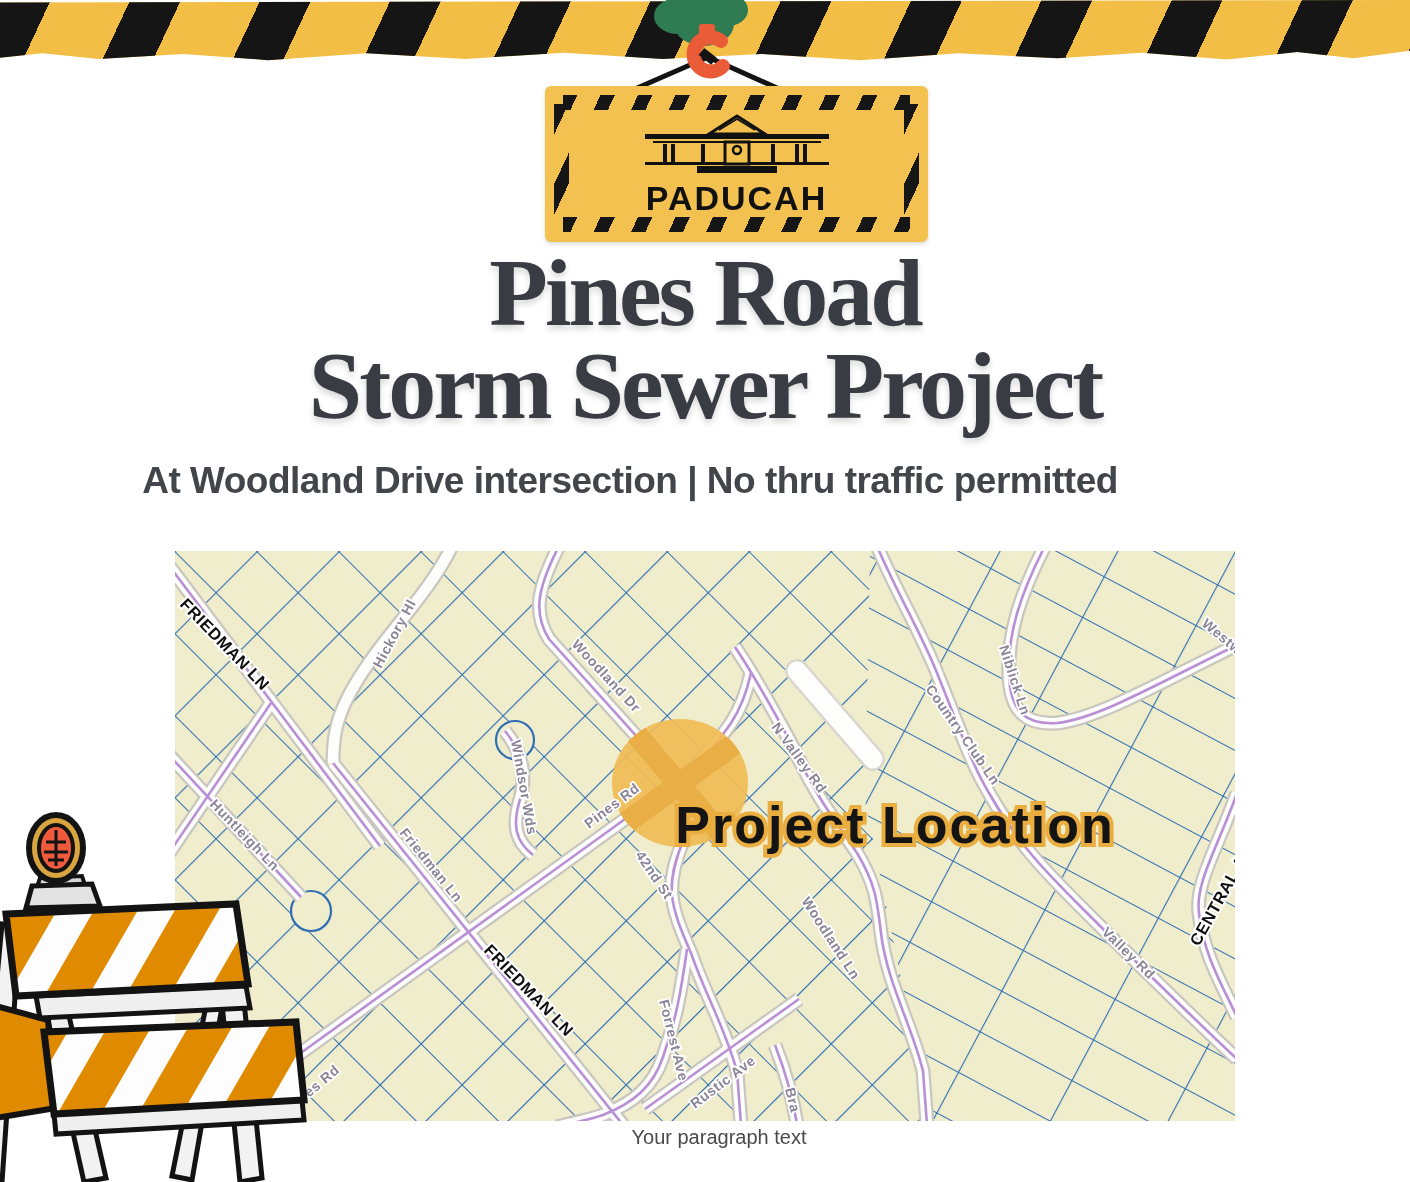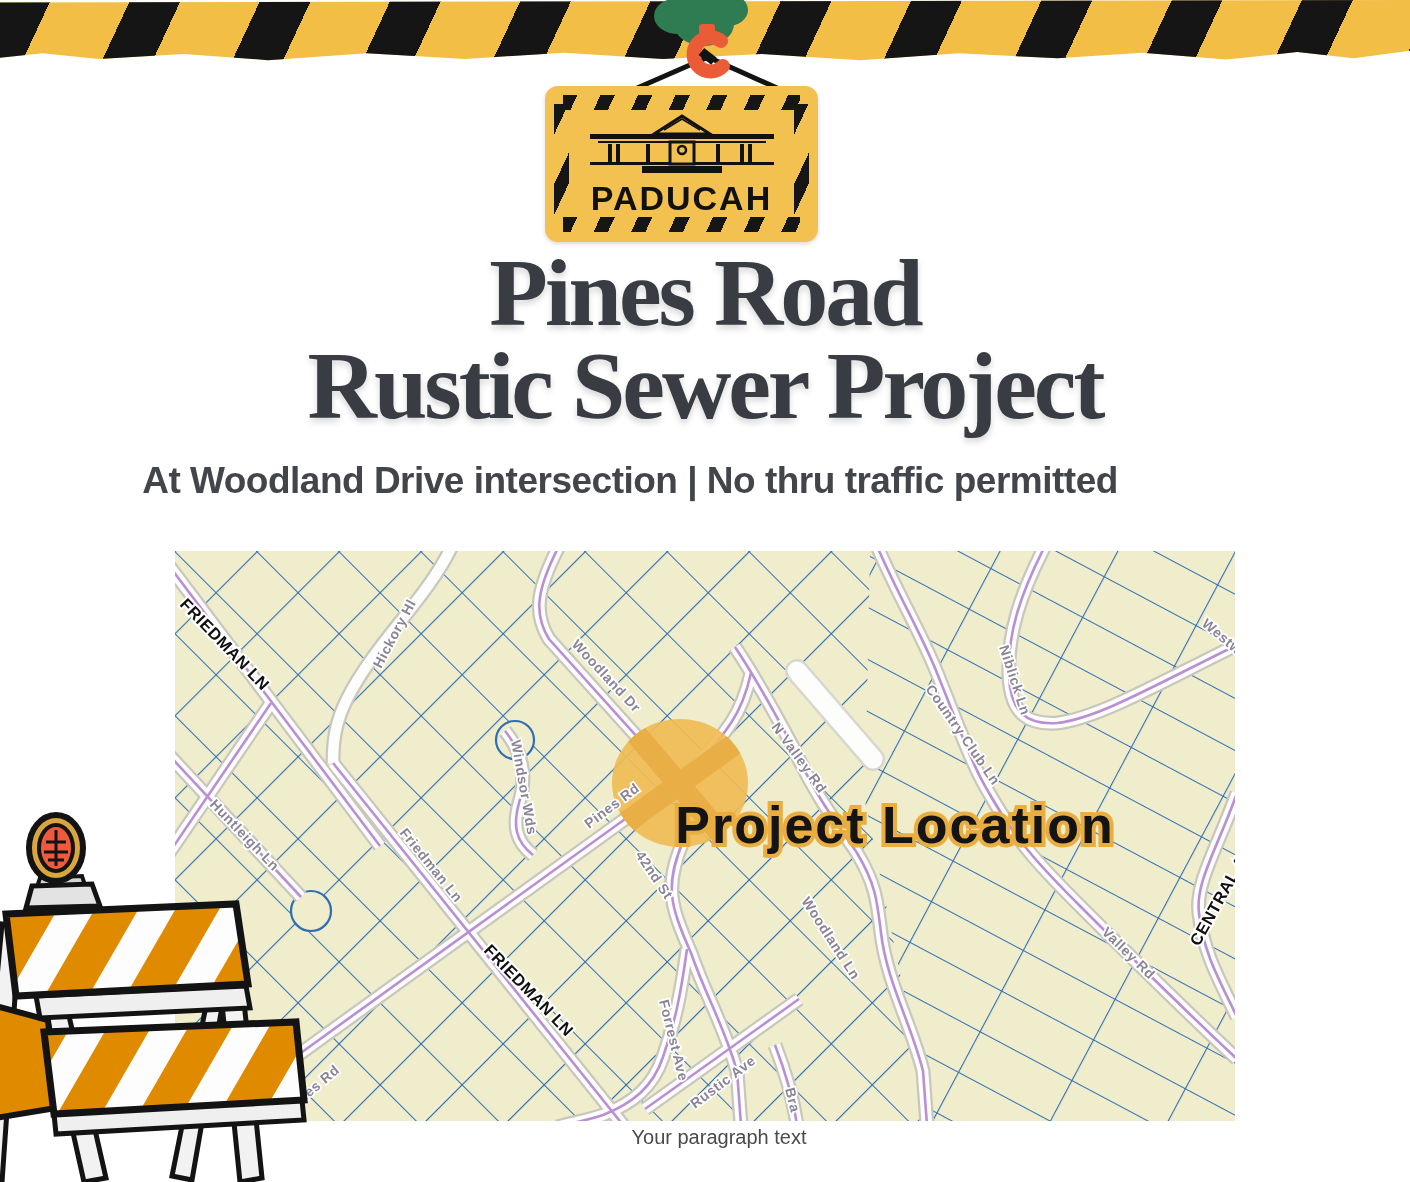--- a/index.html
+++ b/index.html
@@ -9,22 +9,22 @@
   
   .tape{position:absolute;left:0;top:0;width:1410px;height:62px;z-index:4;
     background:repeating-linear-gradient(115deg,#151515 0 46px,transparent 46px 118px),#F2BE45;
     clip-path:polygon(0 4%,100% 0,100% 82%,96% 94%,92% 84%,87% 96%,81% 85%,75% 94%,68% 86%,
       61% 97%,54% 87%,47% 95%,40% 85%,33% 95%,26% 86%,19% 97%,13% 87%,7% 95%,3% 86%,0 93%);}
 
   
   .crane{position:absolute;left:600px;top:0;width:212px;height:96px;z-index:5;}
 
   
-  .sign{position:absolute;left:545px;top:86px;width:273px;height:156px;z-index:5;
-        background:#F3C14F;border-radius:13px;box-shadow:0 2px 4px rgba(0,0,0,.15);}
+  .sign{position:absolute;left:545px;top:86px;width:383px;height:156px;z-index:5;
+        background:#F3C14F;border-radius:6px;box-shadow:0 2px 4px rgba(0,0,0,.15);}
   .sign .dash{position:absolute;
         background:repeating-linear-gradient(115deg,#161616 0 13px,transparent 13px 34px);}
   .dash.t{left:18px;right:18px;top:9px;height:15px;}
   .dash.b{left:18px;right:18px;bottom:10px;height:15px;}
   .dash.l{top:18px;bottom:18px;left:9px;width:15px;}
   .dash.r{top:18px;bottom:18px;right:9px;width:15px;}
   .sign-inner{position:absolute;left:0;right:0;top:26px;text-align:center;}
   .brand{margin-top:1px;font-weight:700;font-size:34px;letter-spacing:2px;color:#111;}
 
   
@@ -98,21 +98,21 @@
         <rect x="8" y="50" width="80" height="3" fill="#111"></rect>
         <rect x="112" y="50" width="80" height="3" fill="#111"></rect>
         <rect x="60" y="54" width="80" height="7" fill="#111"></rect>
       </svg>
       <div class="brand">PADUCAH</div>
     </div>
   </div>
 
   <div class="title">
     <div>Pines Road</div>
-    <div>Rustic Sewer Project</div>
+    <div>Storm Sewer Project</div>
   </div>
   <div class="subtitle">
     <div>At Woodland Drive intersection | No thru traffic permitted</div>
   </div>
 
   <div class="map">
     <svg viewBox="0 0 1060 570" width="1060" height="570">
       <defs>
         <pattern id="pGrid" width="58" height="58" patternUnits="userSpaceOnUse" patternTransform="rotate(45)">
           <rect width="58" height="58" fill="#EFEDCB"></rect>

